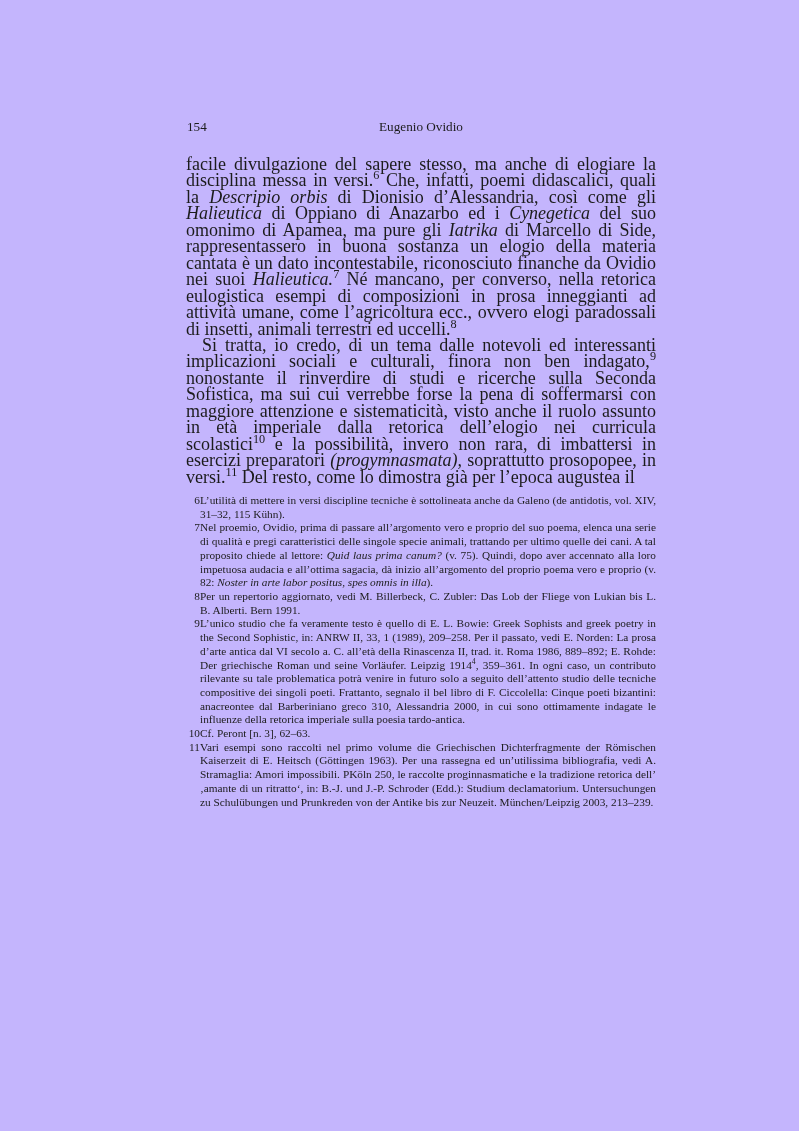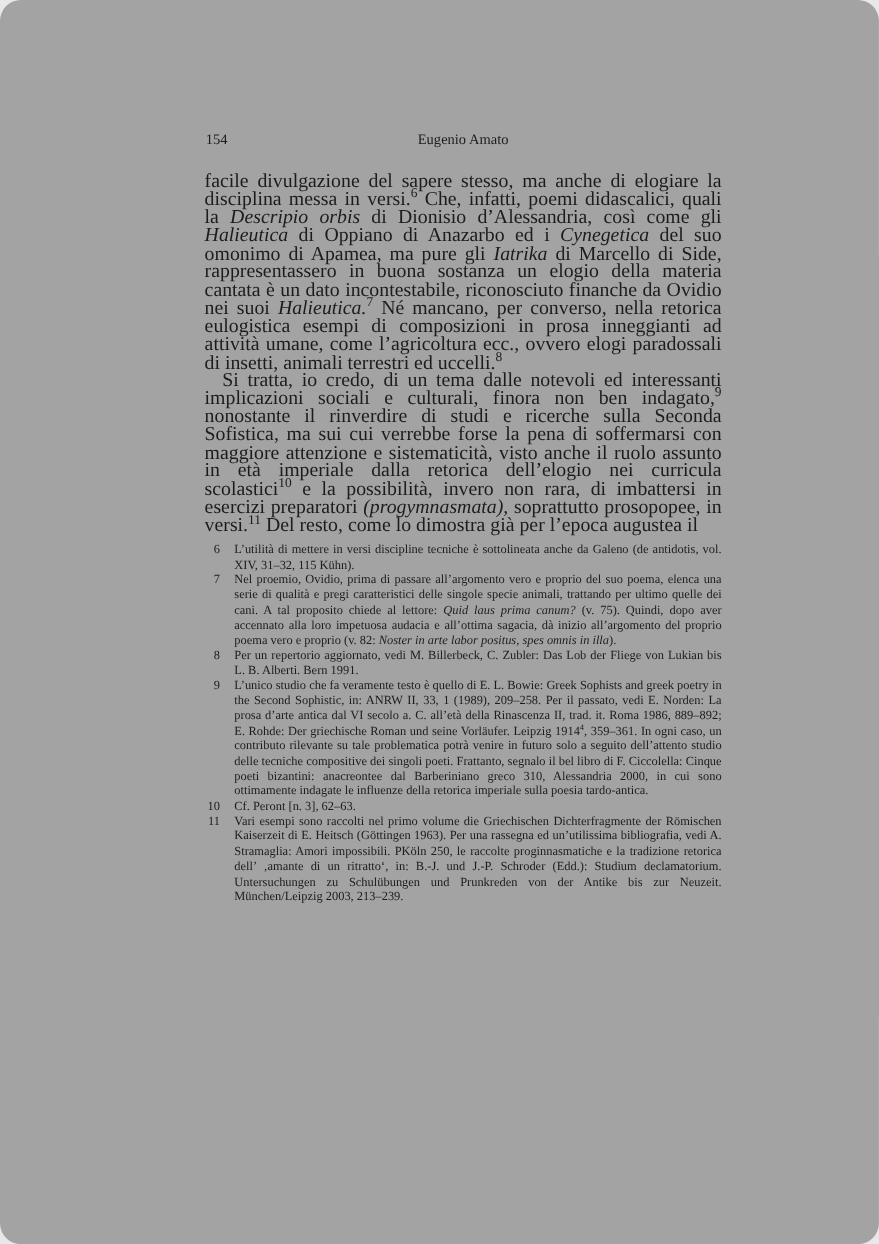--- a/index.html
+++ b/index.html
@@ -1,25 +1,24 @@
 <!DOCTYPE html>
 <html><head>
 <meta charset="utf-8">
 <style>
   html, body { margin: 0; padding: 0; background: #e8e8e8; }
   .page {
     position: relative;
     width: 799px;
     height: 1131px;
     margin: 0 auto;
-    background: #a3a3a3;
+    background: #c4b5fd;
     color: #1c1c1c;
     font-family: "Liberation Serif", "DejaVu Serif", serif;
     overflow: hidden;
-    border-radius: 19px;
   }
   .content {
     position: absolute;
     left: 186px;
     top: 118px;
     width: 470px;
   }
   .pagehead {
     position: relative;
     height: 17px;
@@ -36,33 +35,33 @@
   }
   .bodytext p { margin: 0; }
   .bodytext p.indent { text-indent: 16px; }
   .footnotes {
     margin-top: 9px;
     font-size: 11.3px;
     line-height: 13.7px;
   }
   .fn { display: flex; align-items: flex-start; }
   .fn-num { flex: none; width: 14px; text-align: right; }
-  .fn-text { flex: 1; margin-left: 13px; text-align: justify; }
+  .fn-text { flex: 1; margin-left: 0; text-align: justify; }
   .it { font-style: italic; }
   sup { font-size: 68%; line-height: 0; }
 </style>
 </head>
 <body>
 
 <div class="page">
   <div class="content">
 
     <div class="pagehead">
       <span class="pagenum">154</span>
-      <span class="running-title">Eugenio Amato</span>
+      <span class="running-title">Eugenio Ovidio</span>
     </div>
 
     <div class="bodytext" id="body-paragraphs">
         <p><span>facile divulgazione del sapere stesso, ma anche di elogiare la disciplina messa in versi.</span><sup>6</sup><span> Che, infatti, poemi didascalici, quali la </span><span class="it">Descripio orbis</span><span> di Dionisio d’Alessandria, così come gli </span><span class="it">Halieutica</span><span> di Oppiano di Anazarbo ed i </span><span class="it">Cynegetica</span><span> del suo omonimo di Apamea, ma pure gli </span><span class="it">Iatrika</span><span> di Marcello di Side, rappresentassero in buona sostanza un elogio della materia cantata è un dato incontestabile, riconosciuto finanche da Ovidio nei suoi </span><span class="it">Halieutica.</span><sup>7</sup><span> Né mancano, per converso, nella retorica eulogistica esempi di composizioni in prosa inneggianti ad attività umane, come l’agricoltura ecc., ovvero elogi paradossali di insetti, animali terrestri ed uccelli.</span><sup>8</sup></p>
         <p class="indent"><span>Si tratta, io credo, di un tema dalle notevoli ed interessanti implicazioni sociali e culturali, finora non ben indagato,</span><sup>9</sup><span> nonostante il rinverdire di studi e ricerche sulla Seconda Sofistica, ma sui cui verrebbe forse la pena di soffermarsi con maggiore attenzione e sistematicità, visto anche il ruolo assunto in età imperiale dalla retorica dell’elogio nei curricula scolastici</span><sup>10</sup><span> e la possibilità, invero non rara, di imbattersi in esercizi preparatori </span><span class="it">(progymnasmata),</span><span> soprattutto prosopopee, in versi.</span><sup>11</sup><span> Del resto, come lo dimostra già per l’epoca augustea il</span></p>
       </div>
 
     <div class="footnotes" id="footnotes">
         <div class="fn">
           <span class="fn-num">6</span>

